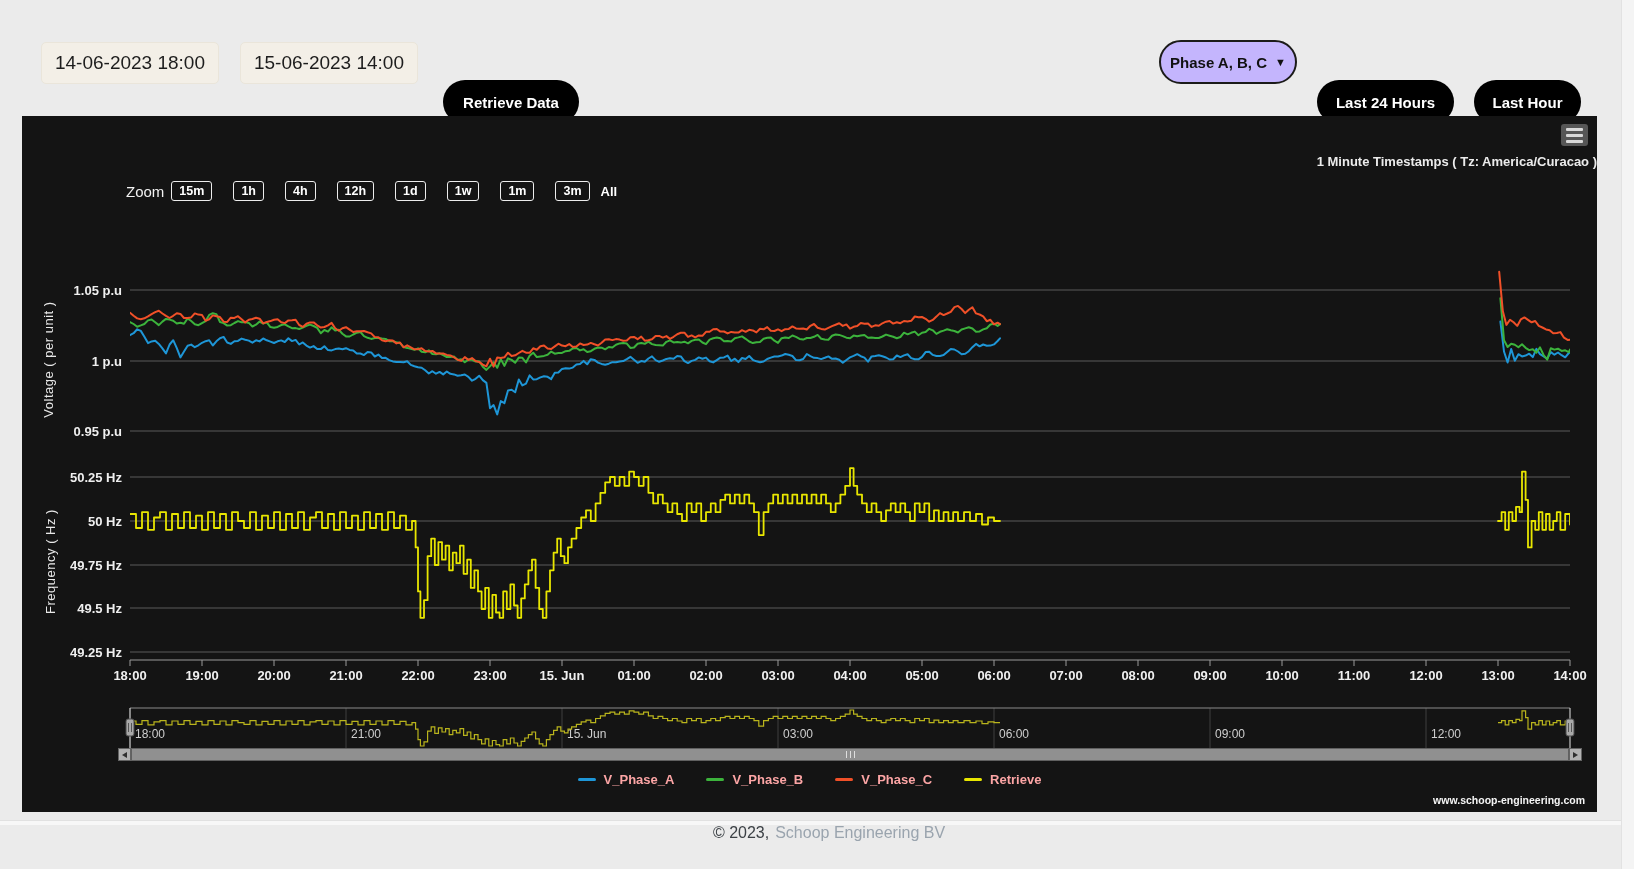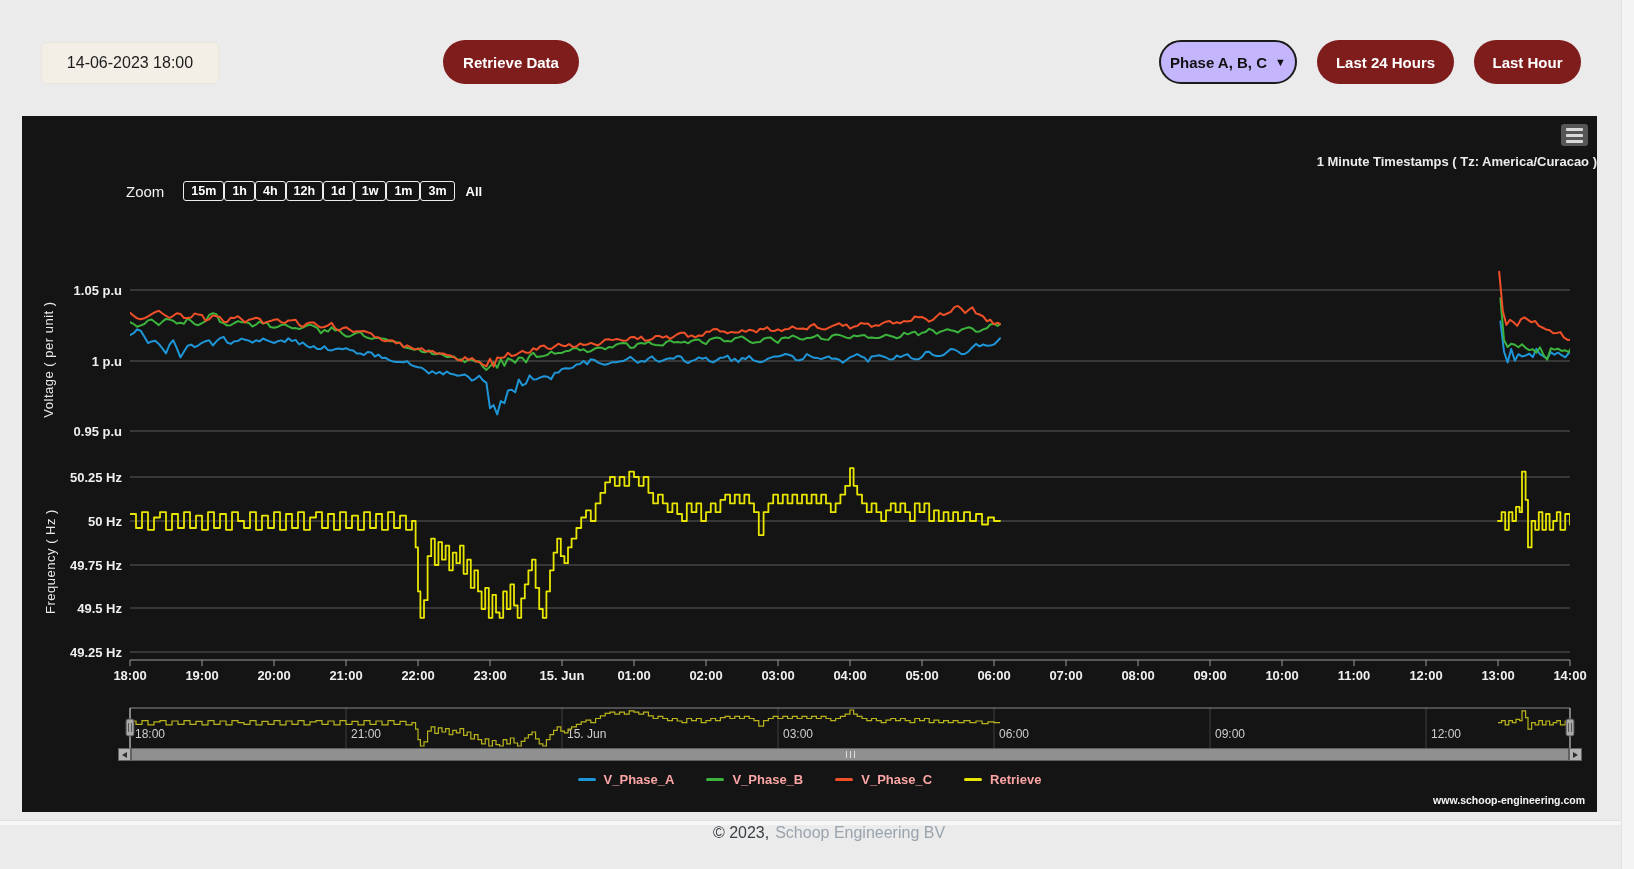--- a/index.html
+++ b/index.html
@@ -1,21 +1,21 @@
 <!DOCTYPE html>
 <html><head>
 <meta charset="utf-8">
 <style>
   html,body{margin:0;padding:0;}
   body{width:1634px;height:869px;position:relative;background:#ebebeb;font-family:"Liberation Sans",sans-serif;overflow:hidden;}
   
   .topbar{position:absolute;left:0;top:0;width:100%;height:116px;}
-  .date-input{position:absolute;top:42px;height:42px;width:178px;background:#f3efe7;border:1px solid #eae5da;border-radius:5px;color:#1d1d1d;font-size:16px;text-align:center;box-sizing:border-box;font-family:"Liberation Sans",sans-serif;}
+  .date-input{position:absolute;top:42px;height:42px;width:178px;background:#f3efe7;border:1px solid #eae5da;border-radius:5px;color:#1d1d1d;font-size:19px;text-align:center;box-sizing:border-box;font-family:"Liberation Sans",sans-serif;}
   .pill{position:absolute;top:40px;height:44px;border-radius:24px;font-size:15px;font-weight:700;display:flex;align-items:center;justify-content:center;box-sizing:border-box;cursor:pointer;font-family:"Liberation Sans",sans-serif;}
-  .pill.dark{background:#7f1d1d;color:#fff;border:none;}
+  .pill.dark{background:#000000;color:#fff;border:none;margin-top:40px;}
   .pill.outline{background:#c4b5fd;color:#111;border:2px solid #1b1b19;gap:8px;}
   .caret{font-size:11px;line-height:1;}
   
   .panel{position:absolute;left:22px;top:116px;width:1575px;height:696px;background:#141414;}
   .chart-title{position:absolute;top:9px;left:0;width:100%;text-align:center;color:#ffffff;font-size:17px;font-weight:700;letter-spacing:.2px;}
   .chart-subtitle{position:absolute;top:38px;left:0;width:100%;text-align:right;color:#ececec;font-size:13px;font-weight:600;}
   .menu-btn{position:absolute;left:1539px;top:8px;width:27px;height:22px;background:#565656;border:none;border-radius:3px;display:flex;flex-direction:column;align-items:center;justify-content:center;gap:3px;cursor:pointer;padding:0;}
   .menu-btn .bar{width:17px;height:3px;background:#d9d9d9;border-radius:1px;}
   .zoom-row{position:absolute;left:104px;top:63px;height:24px;display:flex;align-items:center;gap:5px;color:#fff;}
   .zoom-word{font-size:15px;color:#f2f2f2;margin-right:2px;}
@@ -45,40 +45,41 @@
   .footer .flink{color:#9aa4ae;cursor:pointer;}
   .page-scrollbar{position:absolute;right:0;top:0;width:12px;height:100%;background:#f4f4f4;border-left:1px solid #e2e2e2;}
   
   text{font-family:"Liberation Sans",sans-serif;}
 </style>
 </head>
 <body>
 
 <div class="topbar">
   <input class="date-input" style="left: 41px;" readonly="" value="14-06-2023 18:00">
+  <input class="date-input" style="left: 240px;" readonly="" value="15-06-2023 14:00">
   <button class="pill dark" style="left:443px;width:136px;">Retrieve Data</button>
   <button class="pill outline" style="left:1159px;width:138px;">
     <span>Phase A, B, C</span>
     <span class="caret">▼</span>
   </button>
   <button class="pill dark" style="left:1317px;width:137px;">Last 24 Hours</button>
   <button class="pill dark" style="left:1474px;width:107px;">Last Hour</button>
 </div>
 
 <div class="panel">
   <div class="chart-subtitle">1 Minute Timestamps ( Tz: America/Curacao )</div>
   <button class="menu-btn">
     <span class="bar"></span>
     <span class="bar"></span>
     <span class="bar"></span>
   </button>
 
   <div class="zoom-row">
     <span class="zoom-word">Zoom</span>
-    <span id="zoom-buttons-slot" style="display:flex;gap:0;margin-left:12px;">
+    <span id="zoom-buttons-slot" style="display:flex;gap:21px;">
         <span class="zoom-btn">15m</span>
         <span class="zoom-btn">1h</span>
         <span class="zoom-btn">4h</span>
         <span class="zoom-btn">12h</span>
         <span class="zoom-btn">1d</span>
         <span class="zoom-btn">1w</span>
         <span class="zoom-btn">1m</span>
         <span class="zoom-btn">3m</span>
       </span>
     <span class="zoom-all">All</span>

